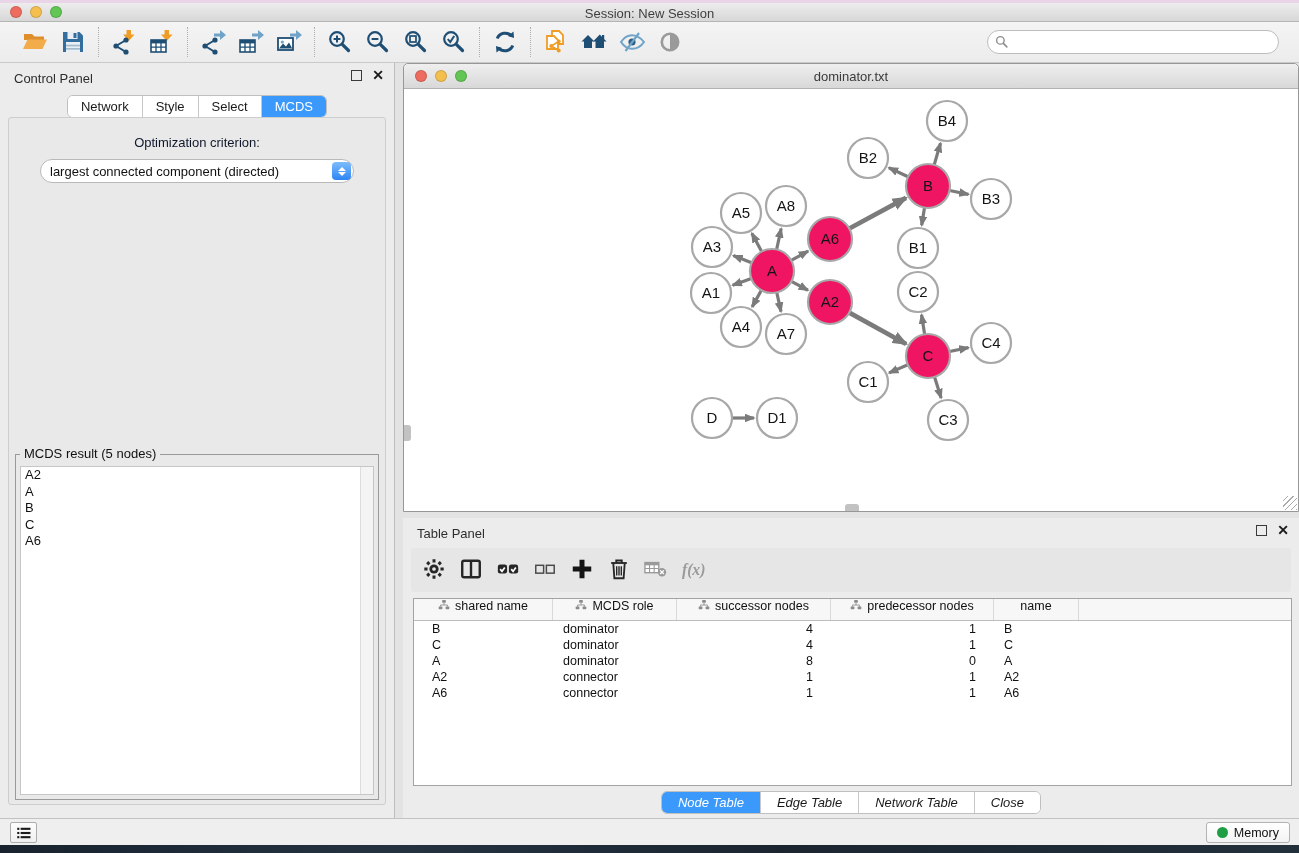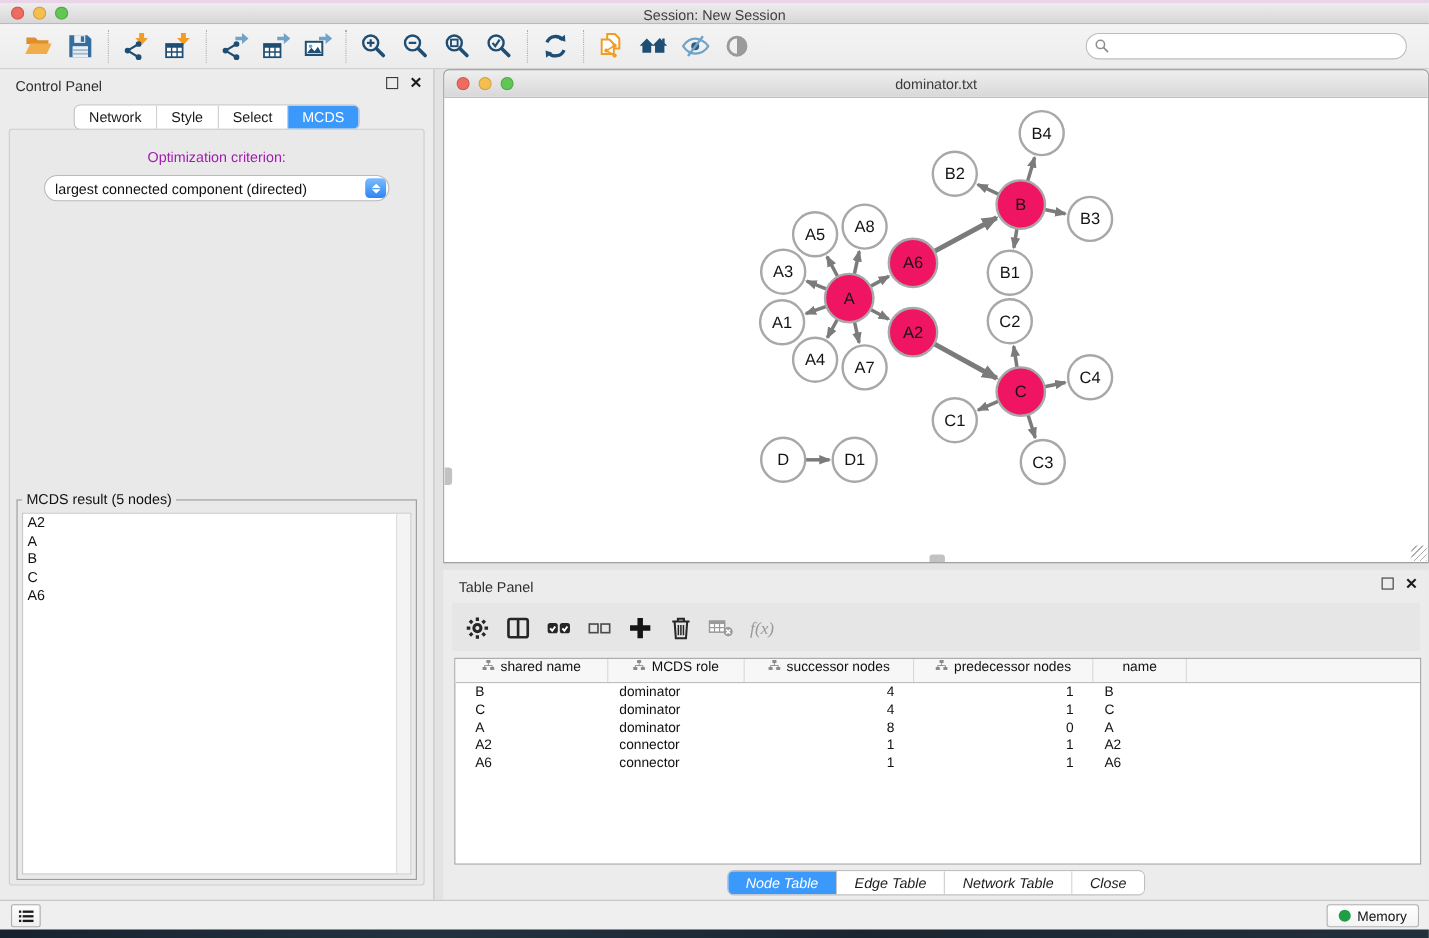--- a/index.html
+++ b/index.html
@@ -38,21 +38,21 @@
   .float-btn { width:11px; height:11px; border:1.5px solid #3A3A3A; background:transparent; cursor:pointer; }
   .close-btn { font-size:14px; font-weight:bold; color:#1A1A1A; cursor:pointer; line-height:11px; }
   #cp-tabs { position:absolute; left:0; top:32px; width:100%; display:flex; justify-content:center; }
   .seg-control { display:flex; border:1px solid #BFBFBF; border-radius:6px; overflow:hidden; background:#fff; }
   .seg { padding:3px 13px; font-size:13px; color:#1A1A1A; background:#fff; border-right:1px solid #C8C8C8;
     cursor:pointer; white-space:nowrap; }
   .seg:last-child { border-right:none; }
   .seg.active { background:#3B99FC; color:#fff; }
   #cp-content { position:absolute; left:8px; right:8px; top:54px; bottom:13px;
     background:#E9E9E9; border:1px solid #CDCDCD; border-radius:3px; }
-  #opt-label { margin-top:17px; text-align:center; font-size:13px; color:#a21caf; }
+  #opt-label { margin-top:17px; text-align:center; font-size:13px; color:#0f172a; }
   #opt-select { margin:9px auto 0; width:314px; height:24px; background:#fff; border:1px solid #B9B9B9;
     border-radius:12px; position:relative; display:flex; align-items:center; cursor:pointer; }
   #opt-select .val { font-size:13px; color:#111; padding-left:9px; }
   .stepper { position:absolute; right:2px; top:2px; width:19px; height:18px; border-radius:4px;
     background:linear-gradient(#7DBCFB,#2D85F4); display:flex; flex-direction:column;
     align-items:center; justify-content:center; gap:1px; }
   .stepper i { width:0; height:0; border-left:4px solid transparent; border-right:4px solid transparent; }
   .stepper .up { border-bottom:4px solid #fff; }
   .stepper .dn { border-top:4px solid #fff; }
   #cp-buttons { margin-top:11px; display:flex; justify-content:center; gap:17px; }
@@ -82,21 +82,21 @@
   #net-canvas svg { display:block; }
   #vthumb { position:absolute; left:0; top:336px; width:7px; height:16px; background:#C2C2C2; border-radius:0 3px 3px 0; }
   #hthumb { position:absolute; left:441px; bottom:0; width:14px; height:7px; background:#C2C2C2; border-radius:3px 3px 0 0; }
   #grip { position:absolute; right:1px; bottom:1px; width:14px; height:14px;
     background:repeating-linear-gradient(135deg, transparent 0 3px, #ABABAB 3px 4px); }
 
   
   #table-panel { position:absolute; left:403px; top:518px; width:896px; height:300px; background:#ECECEC; }
   #tp-toolbar { position:absolute; left:8px; right:8px; top:30px; height:44px;
     background:#E6E6E6; border-radius:3px; display:flex; align-items:center; gap:11px; padding-left:10px; }
-  .tp-btn { width:26px; height:26px; display:flex; align-items:flex-end; justify-content:center; cursor:pointer; }
+  .tp-btn { width:26px; height:26px; display:flex; align-items:flex-start; justify-content:center; cursor:pointer;font-weight:bold; }
   .tp-btn svg { width:24px; height:24px; }
   #node-table { position:absolute; left:10px; right:7px; top:80px; height:188px;
     background:#fff; border:1px solid #A3A3A3; overflow:hidden; }
   #thead { display:flex; height:22px; background:#F7F7F7; border-bottom:1px solid #BDBDBD; }
   .th { display:flex; align-items:flex-start; justify-content:center; gap:5px; font-size:12.5px; color:#111;
     border-right:1px solid #D9D9D9; cursor:pointer; }
   .th svg { width:12px; height:12px; }
   .trow { display:flex; height:16px; }
   .td { font-size:12.5px; color:#111; line-height:16px; white-space:nowrap; overflow:hidden; }
   #tp-tabs { position:absolute; left:0; right:0; top:273px; display:flex; justify-content:center; }

